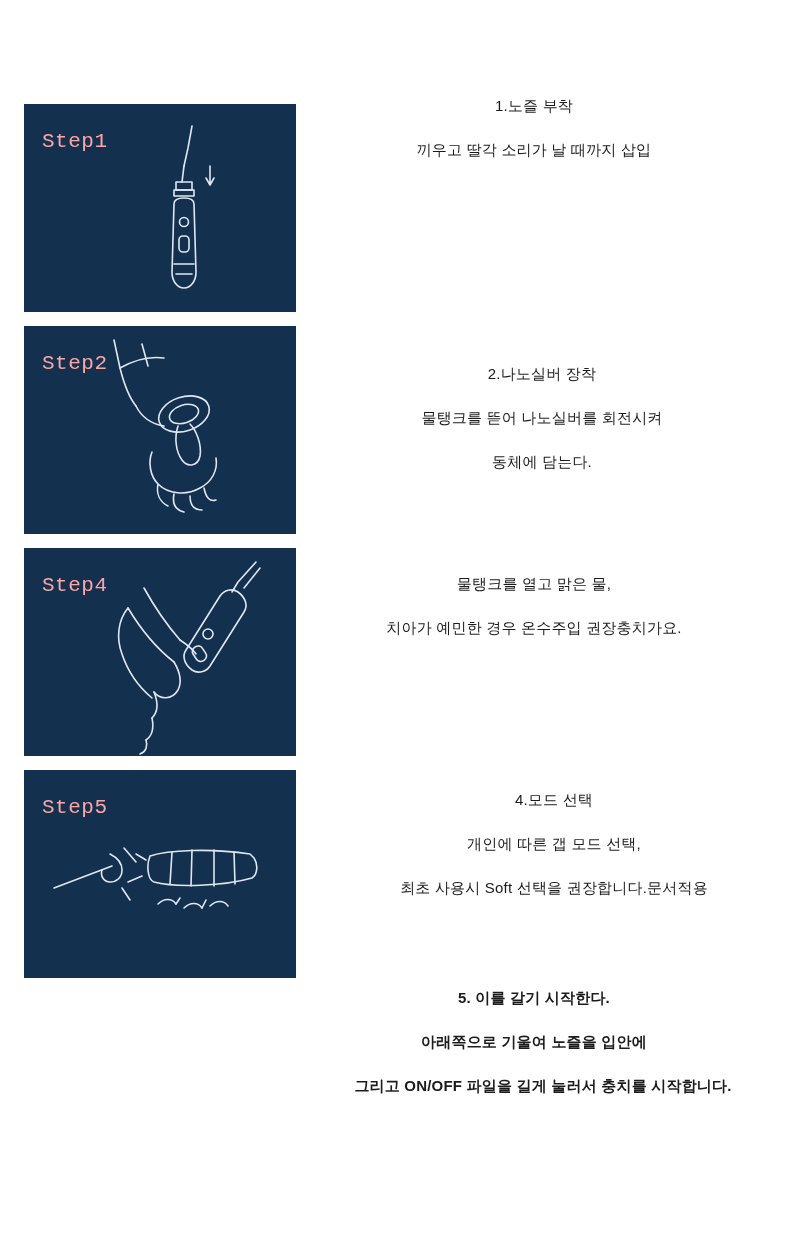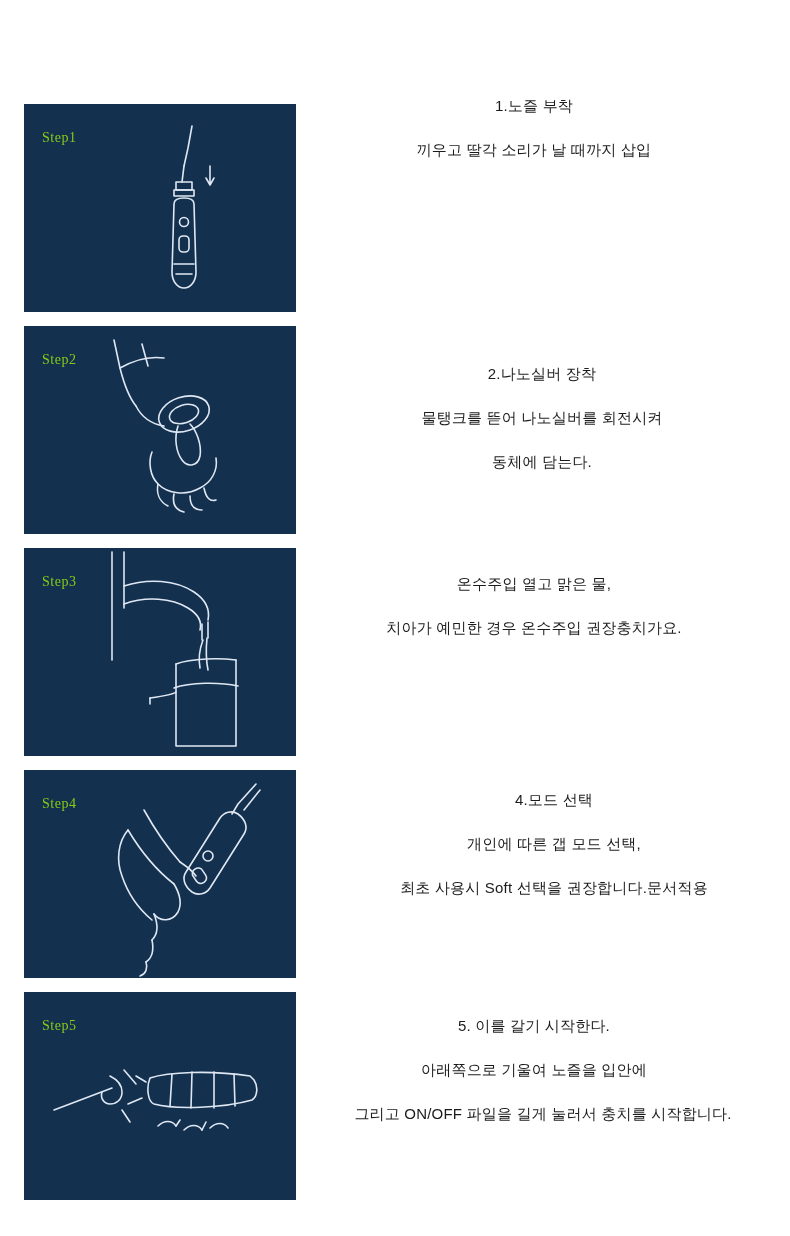--- a/index.html
+++ b/index.html
@@ -36,24 +36,24 @@
   .step-panel {
     position: absolute;
     inset: 0;
     background: #14304f;
     overflow: hidden;
   }
   .step-label {
     position: absolute;
     left: 18px;
     top: 26px;
-    color: #84cc16;
-    font-size: 14px;
+    color: #fca5a5;
+    font-size: 21px;
     letter-spacing: 0.5px;
-    font-family: Liberation Serif, serif;
+    font-family: Liberation Mono, monospace;
   }
   .art {
     position: absolute;
     inset: 0;
   }
   .text-col {
     position: absolute;
     left: 296px;
     top: 0;
     width: 494px;
@@ -70,21 +70,21 @@
     letter-spacing: 0.2px;
   }
   .text-block .line {
     display: block;
     white-space: nowrap;
   }
   .tb1 { top: 84px; }
   .tb2 { top: 352px; padding-left: 8px; }
   .tb3 { top: 562px; }
   .tb4 { top: 778px; margin-left: 20px; }
-  .tb5 { top: 1004px; }
+  .tb5 { top: 976px; font-weight: bold; }
   .wide-line {
     position: absolute;
     width: 560px;
     left: -40px;
     text-align: center;
     white-space: nowrap;
   }
 </style>
 </head>
 <body>
@@ -128,41 +128,20 @@
             <path d="M128 126 C124 136 126 150 134 158 C144 168 162 170 176 162 C188 156 194 144 192 132"></path>
             <path d="M134 158 C132 168 136 176 144 180"></path>
             <path d="M150 168 C148 178 152 184 160 186"></path>
             <path d="M166 170 C166 180 170 184 178 184"></path>
             <path d="M180 162 C182 172 186 176 192 174"></path>
           </g>
         </svg>
       </div>
     </div>
 
-    <div class="step-row">
-      <div class="step-panel">
-        <div class="step-label">Step3</div>
-        <svg class="art" viewBox="0 0 272 208">
-          <g fill="none" stroke="#dfe8f2" stroke-width="1.6" stroke-linecap="round" stroke-linejoin="round">
-            <path d="M88 4 L88 112"></path>
-            <path d="M100 4 L100 60"></path>
-            <path d="M100 38 C124 30 152 32 170 44 C182 52 186 62 184 72"></path>
-            <path d="M100 56 C122 48 148 50 164 60 C174 66 178 74 176 82"></path>
-            <path d="M178 76 L178 92 M184 74 L184 90"></path>
-            <path d="M179 92 C176 100 174 110 176 120"></path>
-            <path d="M183 90 C182 100 182 112 184 122"></path>
-            <path d="M152 116 L152 198 L212 198 L212 112"></path>
-            <path d="M152 116 C168 110 196 110 212 112"></path>
-            <path d="M150 140 C166 134 196 134 214 138"></path>
-            <path d="M126 150 C140 148 150 146 152 144"></path>
-            <path d="M126 150 L126 156"></path>
-          </g>
-        </svg>
-      </div>
-    </div>
 
     <div class="step-row">
       <div class="step-panel">
         <div class="step-label">Step4</div>
         <svg class="art" viewBox="0 0 272 208">
           <g fill="none" stroke="#dfe8f2" stroke-width="1.6" stroke-linecap="round" stroke-linejoin="round">
             <path d="M232 14 L214 34 L208 44"></path>
             <path d="M236 20 L220 40"></path>
             <path d="M196 48 C200 42 208 40 214 44 C222 50 224 58 220 64 L186 118 C182 124 174 126 168 122 C160 116 158 108 162 102 Z"></path>
             <circle cx="184" cy="86" r="5"></circle>
@@ -211,21 +190,21 @@
       <span class="line">끼우고 딸각 소리가 날 때까지 삽입</span>
     </div>
 
     <div class="text-block tb2">
       <span class="line">2.나노실버 장착</span>
       <span class="line">물탱크를 뜯어 나노실버를 회전시켜</span>
       <span class="line">동체에 담는다.</span>
     </div>
 
     <div class="text-block tb3">
-      <span class="line">온수주입 열고 맑은 물,</span>
+      <span class="line">물탱크를 열고 맑은 물,</span>
       <span class="line">치아가 예민한 경우 온수주입 권장충치가요.</span>
     </div>
 
     <div class="text-block tb4">
       <span class="line">4.모드 선택</span>
       <span class="line">개인에 따른 갭 모드 선택,</span>
       <span class="line">최초 사용시 Soft 선택을 권장합니다.문서적용</span>
     </div>
 
     <div class="text-block tb5">

